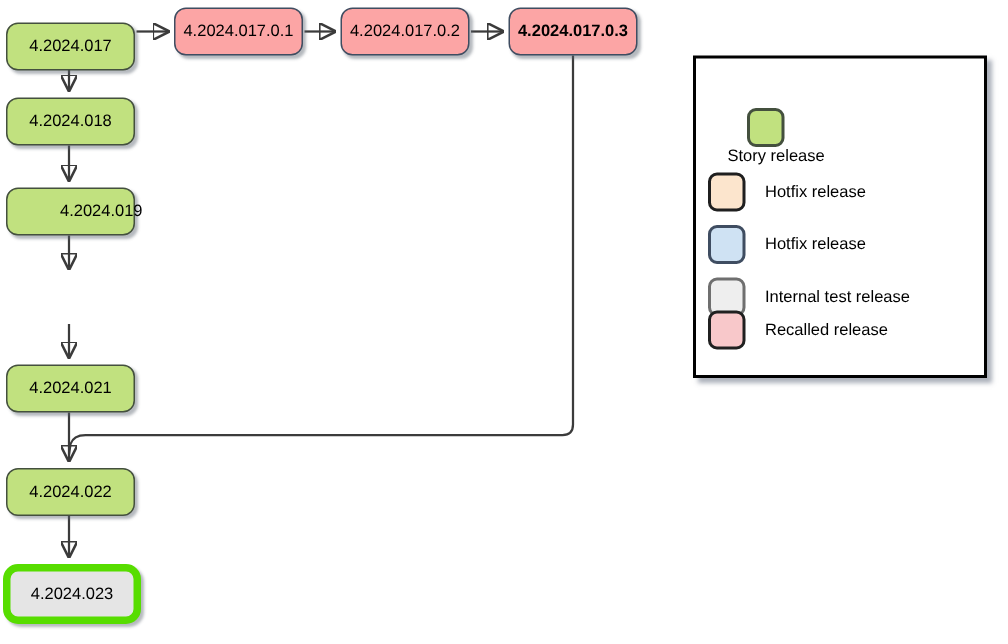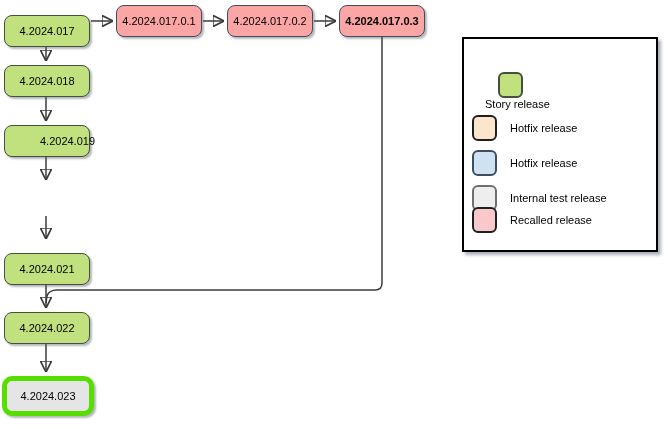--- a/index.html
+++ b/index.html
@@ -66,21 +66,21 @@
 
     <path d="M382 37 V283 Q382 290 375 290 L57 290 Q49 290 47 296 L46 303"></path>
   </svg>
 
   <div class="node story" style="left:4px;top:15px;">4.2024.017</div>
   <div class="node rapid" style="left:116px;top:5px;">4.2024.017.0.1</div>
   <div class="node rapid" style="left:227px;top:5px;">4.2024.017.0.2</div>
   <div class="node rapid" style="left:339px;top:5px;font-weight:bold;">4.2024.017.0.3</div>
   <div class="node story" style="left:4px;top:65px;">4.2024.018</div>
   <div class="node story" style="left:4px;top:125px;padding-left:41px;">4.2024.019</div>
-  <div class="node story" style="left:4px;top:253px;">4.2024.021</div>
+  <div class="node story" style="left:4px;top:243px;">4.2024.021</div>
   <div class="node story" style="left:4px;top:312px;">4.2024.022</div>
   <div class="node latest" style="left:2px;top:376px;">4.2024.023</div>
 
   <div class="legend">
     <div class="legend-row" style="top:33px;flex-direction:column;">
       <span class="swatch story"></span>
       <span class="legend-label">Story release</span>
     </div>
     <div class="legend-row" style="top:76px;">
       <span class="swatch hotfix"></span>

